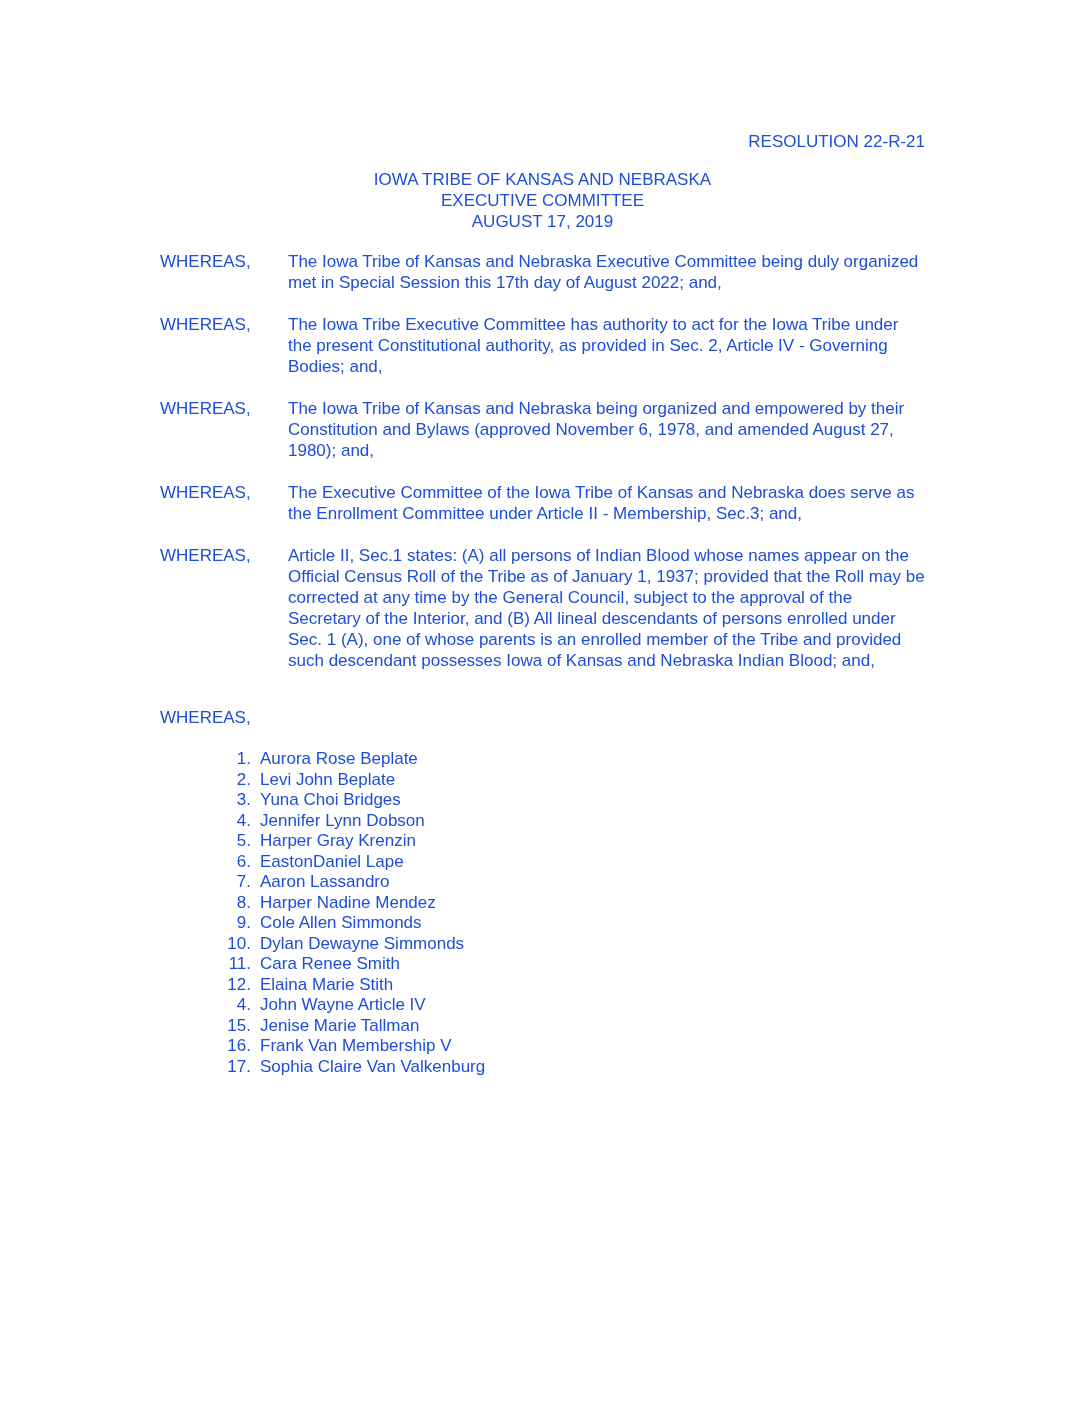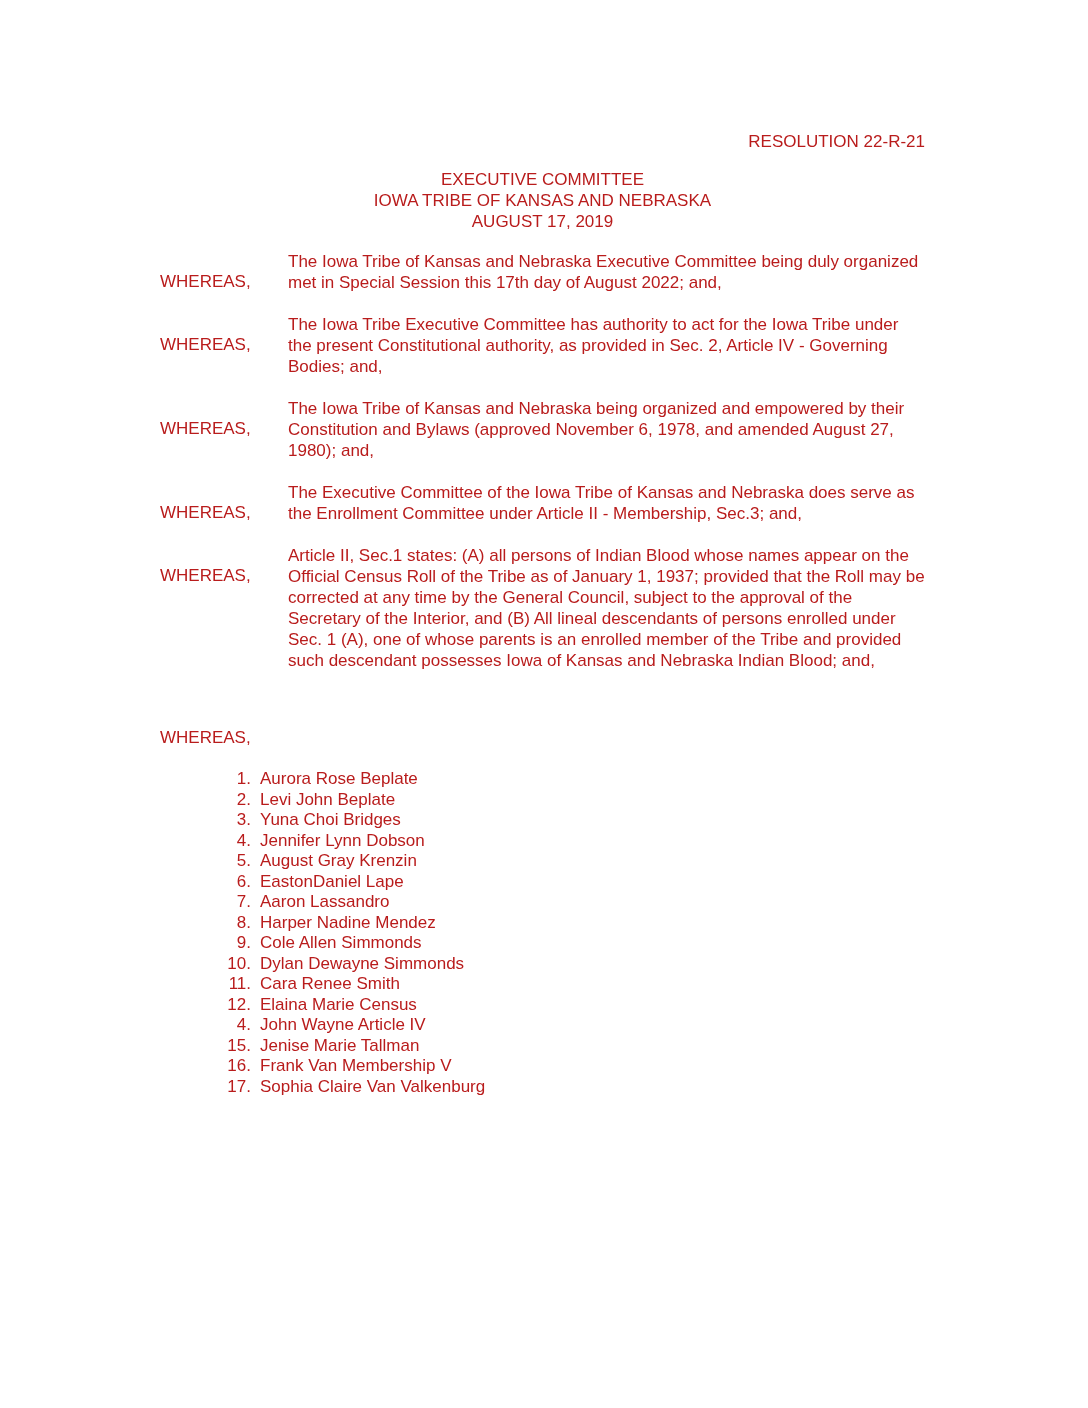--- a/index.html
+++ b/index.html
@@ -5,21 +5,21 @@
   html, body {
     margin: 0;
     padding: 0;
     background: #ffffff;
   }
   .page {
     position: relative;
     width: 1088px;
     height: 1408px;
     background: #ffffff;
-    color: #b91c1c;
+    color: #1d4ed8;
     font-family: "Liberation Sans", "DejaVu Sans", sans-serif;
     font-size: 17px;
     line-height: 21px;
     box-sizing: border-box;
     padding: 131px 163px 0 160px;
     overflow: hidden;
   }
   .resolution-number {
     text-align: right;
     margin-bottom: 17px;
@@ -28,21 +28,20 @@
   .title-block {
     text-align: center;
     margin-bottom: 19px;
   }
   .clause {
     display: flex;
     margin-bottom: 21px;
   }
   .clause .label {
     flex: 0 0 128px;
-    margin-top: 20px;
   }
   .clause .body {
     width: 640px;
   }
   .clause.gap-lg {
     margin-bottom: 36px;
   }
   .enrollee-list {
     margin: 0 0 60px 59px;
   }
@@ -60,22 +59,22 @@
   }
 </style>
 </head>
 <body>
 
 <div class="page">
 
   <div class="resolution-number">RESOLUTION 22-R-21</div>
 
   <div class="title-block">
+    <div>IOWA TRIBE OF KANSAS AND NEBRASKA</div>
     <div>EXECUTIVE COMMITTEE</div>
-    <div>IOWA TRIBE OF KANSAS AND NEBRASKA</div>
     <div>AUGUST 17, 2019</div>
   </div>
 
   <div class="clause">
     <span class="label">WHEREAS,</span>
     <span class="body">The Iowa Tribe of Kansas and Nebraska Executive Committee being duly organized met in Special Session this 17th day of August 2022; and,</span>
   </div>
 
   <div class="clause">
     <span class="label">WHEREAS,</span>
@@ -113,21 +112,21 @@
     <div class="enrollee">
       <span class="num">3.</span>
       <span>Yuna Choi Bridges</span>
     </div>
     <div class="enrollee">
       <span class="num">4.</span>
       <span>Jennifer Lynn Dobson</span>
     </div>
     <div class="enrollee">
       <span class="num">5.</span>
-      <span>August Gray Krenzin</span>
+      <span>Harper Gray Krenzin</span>
     </div>
     <div class="enrollee">
       <span class="num">6.</span>
       <span>EastonDaniel Lape</span>
     </div>
     <div class="enrollee">
       <span class="num">7.</span>
       <span>Aaron Lassandro</span>
     </div>
     <div class="enrollee">
@@ -141,21 +140,21 @@
     <div class="enrollee">
       <span class="num">10.</span>
       <span>Dylan Dewayne Simmonds</span>
     </div>
     <div class="enrollee">
       <span class="num">11.</span>
       <span>Cara Renee Smith</span>
     </div>
     <div class="enrollee">
       <span class="num">12.</span>
-      <span>Elaina Marie Census</span>
+      <span>Elaina Marie Stith</span>
     </div>
     <div class="enrollee">
       <span class="num">4.</span>
       <span>John Wayne Article IV</span>
     </div>
     <div class="enrollee">
       <span class="num">15.</span>
       <span>Jenise Marie Tallman</span>
     </div>
     <div class="enrollee">

